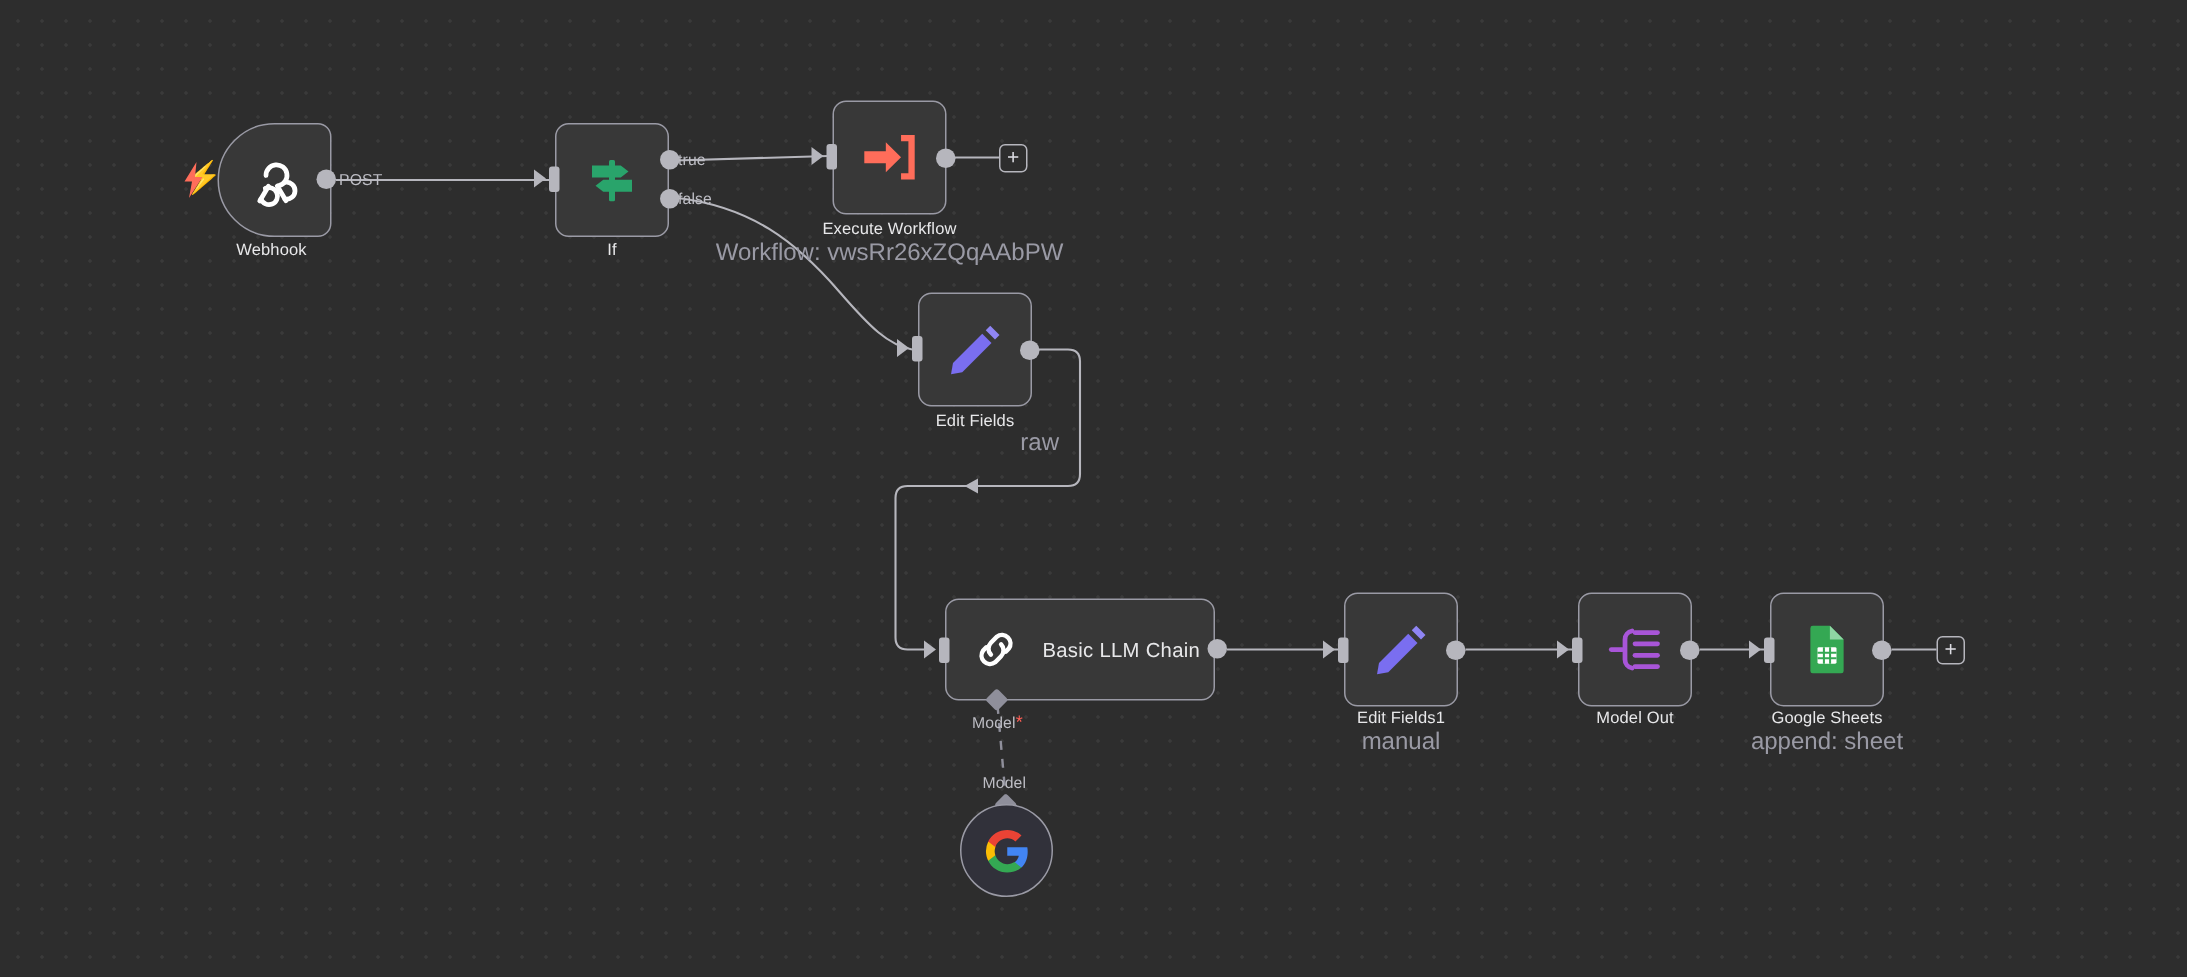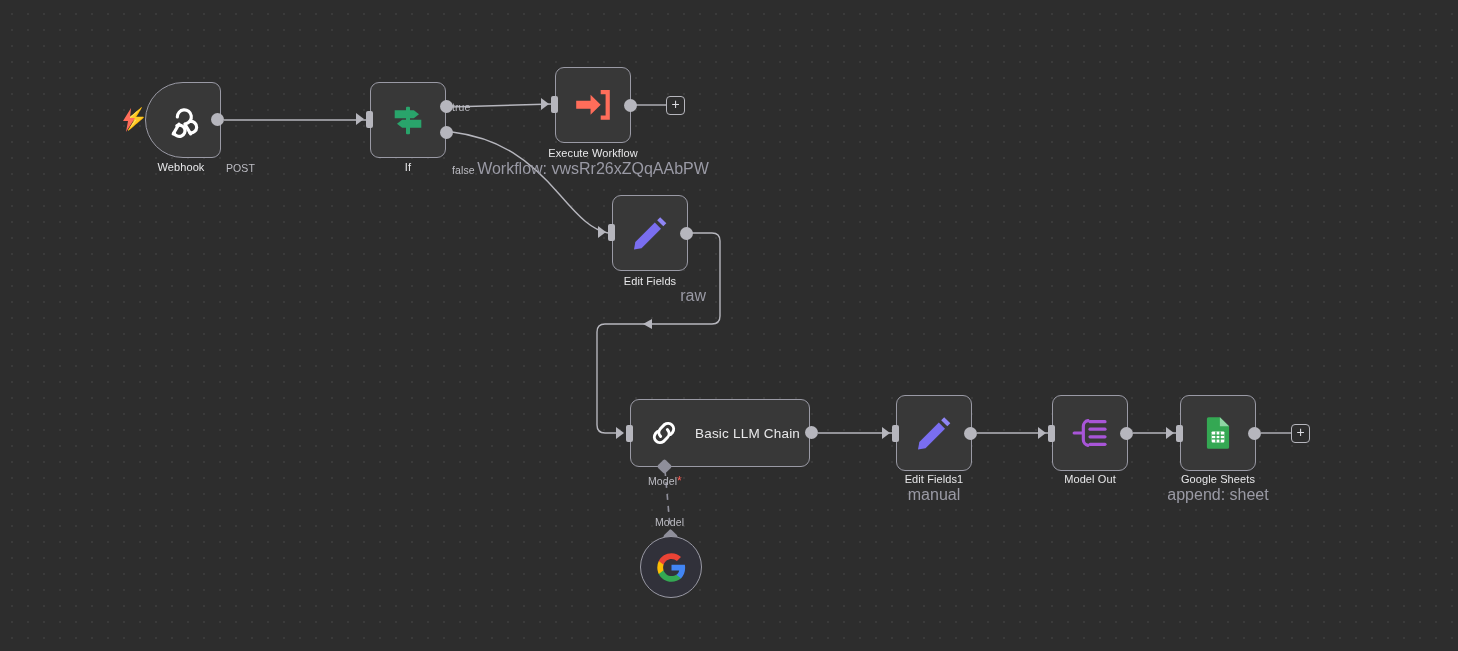--- a/index.html
+++ b/index.html
@@ -192,36 +192,36 @@
       <g fill="none" stroke="#ffffff" stroke-width="1.9" stroke-linecap="round">
         <path d="M8.6 10.2 A4.2 4.2 0 1 1 13.8 14.2"></path>
         <path d="M13.1 14.4 L16.6 20.3"></path>
         <path d="M9.6 14.5 L6.1 20.4"></path>
         <path d="M6.6 19.6 A3.4 3.4 0 1 0 8.3 15.4"></path>
         <path d="M16.1 19.6 A3.4 3.4 0 1 0 16.4 12.9"></path>
       </g>
     </svg>
   </div>
   <div class="port-out" style="left:211px; top:113px;"></div>
-  <div class="edge-label" style="left:226px; top:114px;margin-top:48px;">POST</div>
+  <div class="edge-label" style="left:226px; top:114px;">POST</div>
   <div class="node-label" style="left:125px; top:160px; width:112px;">Webhook</div>
 
   <div class="node" style="left:370px; top:82px;">
     <svg width="40" height="40" viewBox="0 0 24 24" class="icon">
       <rect x="10.8" y="4" width="2.4" height="16.5" rx="0.6" fill="#29a46b"></rect>
       <path d="M4 6.2 H15.5 L18.6 8.6 L15.5 11 H4 Z" fill="#29a46b"></path>
       <path d="M20 11.9 H8.5 L5.4 14.3 L8.5 16.7 H20 Z" fill="#29a46b"></path>
     </svg>
   </div>
   <div class="port-in" style="left:366px; top:111px;"></div>
   <div class="port-arrow" style="left:356px; top:113px;"></div>
   <div class="port-out" style="left:440px; top:100px;"></div>
   <div class="port-out" style="left:440px; top:126px;"></div>
   <div class="edge-label" style="left:452px; top:101px;">true</div>
-  <div class="edge-label" style="left:452px; top:127px;margin-top:37px;">false</div>
+  <div class="edge-label" style="left:452px; top:127px;">false</div>
   <div class="node-label" style="left:352px; top:160px; width:112px;">If</div>
 
   <div class="node" style="left:555px; top:67px;">
     <svg width="42" height="42" viewBox="0 0 24 24" class="icon">
       <path d="M2.4 9.6 H10.6 V6.2 L16.4 11.9 L10.6 17.6 V14.2 H2.4 Z" fill="#ff6d5a"></path>
       <path d="M17.6 4.6 H20.4 V19.2 H17.6" fill="none" stroke="#ff6d5a" stroke-width="2.4" stroke-linecap="square"></path>
     </svg>
   </div>
   <div class="port-in" style="left:551px; top:96px;"></div>
   <div class="port-arrow" style="left:541px; top:98px;"></div>

